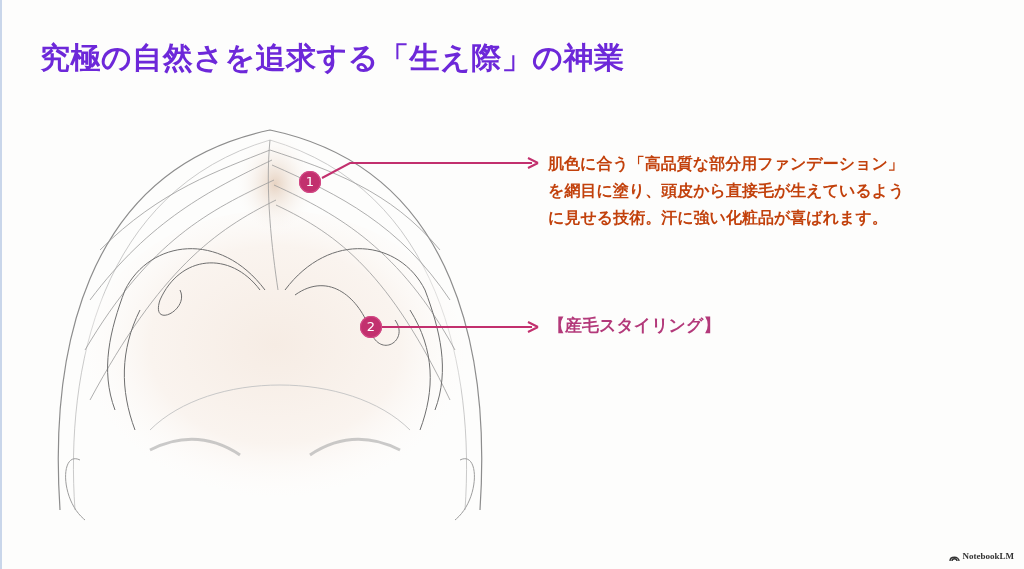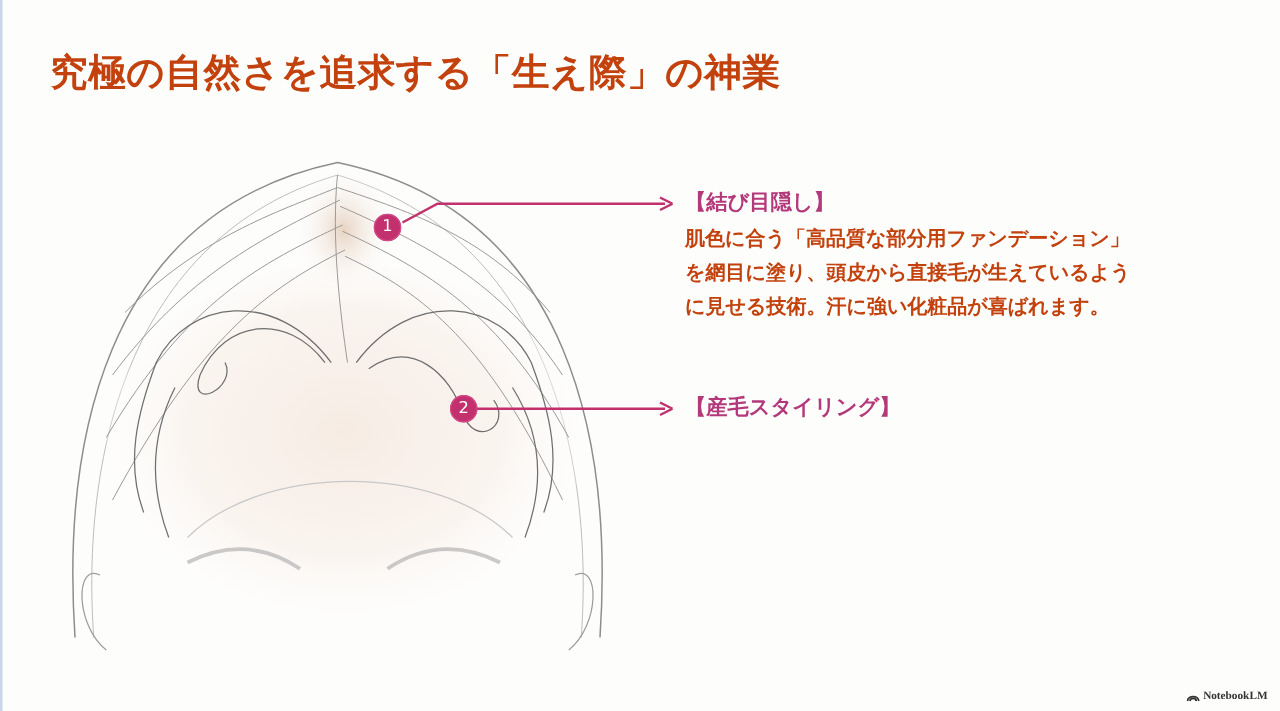--- a/index.html
+++ b/index.html
@@ -5,21 +5,21 @@
   html, body { margin: 0; padding: 0; }
   body {
     width: 1024px; height: 569px; overflow: hidden; position: relative;
     background: #fdfdfc;
     font-family: "DejaVu Sans", "Liberation Sans", sans-serif;
   }
   .left-edge { position: absolute; left: 0; top: 0; width: 2px; height: 569px; background: #c9d6ea; }
   .title {
     position: absolute; left: 40px; top: 38px;
     font-family: "DejaVu Serif", "Liberation Serif", serif;
-    font-size: 30px; font-weight: bold; color: #c2410c; letter-spacing: 0.5px;
+    font-size: 30px; font-weight: bold; color: #6d28d9; letter-spacing: 0.5px;
     white-space: nowrap;
   }
   .illustration { position: absolute; left: 40px; top: 110px; width: 460px; height: 430px; }
   .connector { position: absolute; left: 0; top: 0; width: 1024px; height: 569px; pointer-events: none; }
   .badge {
     position: absolute; width: 22px; height: 22px; border-radius: 50%;
     background: #c2306e; color: #fff; font-size: 13px; text-align: center; line-height: 22px;
     font-family: "DejaVu Sans", sans-serif; box-shadow: 0 0 0 1px #d34a86 inset;
   }
   .callout { position: absolute; }
@@ -96,21 +96,20 @@
     <path d="M538,163 L528,158 M538,163 L528,168"></path>
     <path d="M381,327 L532,327"></path>
     <path d="M538,327 L528,322 M538,327 L528,332"></path>
   </g>
 </svg>
 
 <div class="badge" style="left:299px; top:171px;">1</div>
 <div class="badge" style="left:360px; top:316px;">2</div>
 
 <div class="callout" style="left:548px; top:150px;">
-  <div class="callout-heading">【結び目隠し】</div>
   <div class="callout-body">肌色に合う「高品質な部分用ファンデーション」
 を網目に塗り、頭皮から直接毛が生えているよう
 に見せる技術。汗に強い化粧品が喜ばれます。</div>
 </div>
 
 <div class="callout" style="left:548px; top:314px;text-align:center;">
   <div class="callout-heading">【産毛スタイリング】</div>
 </div>
 
 <div class="footer-brand">

